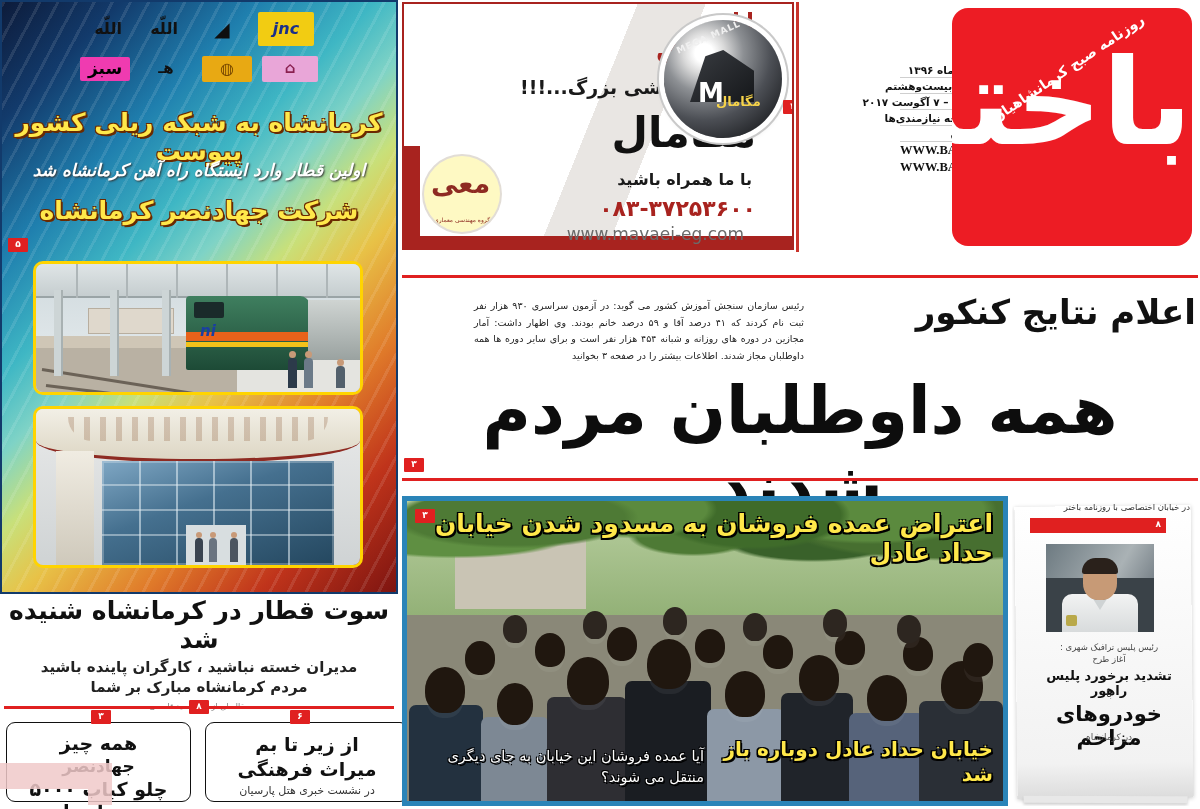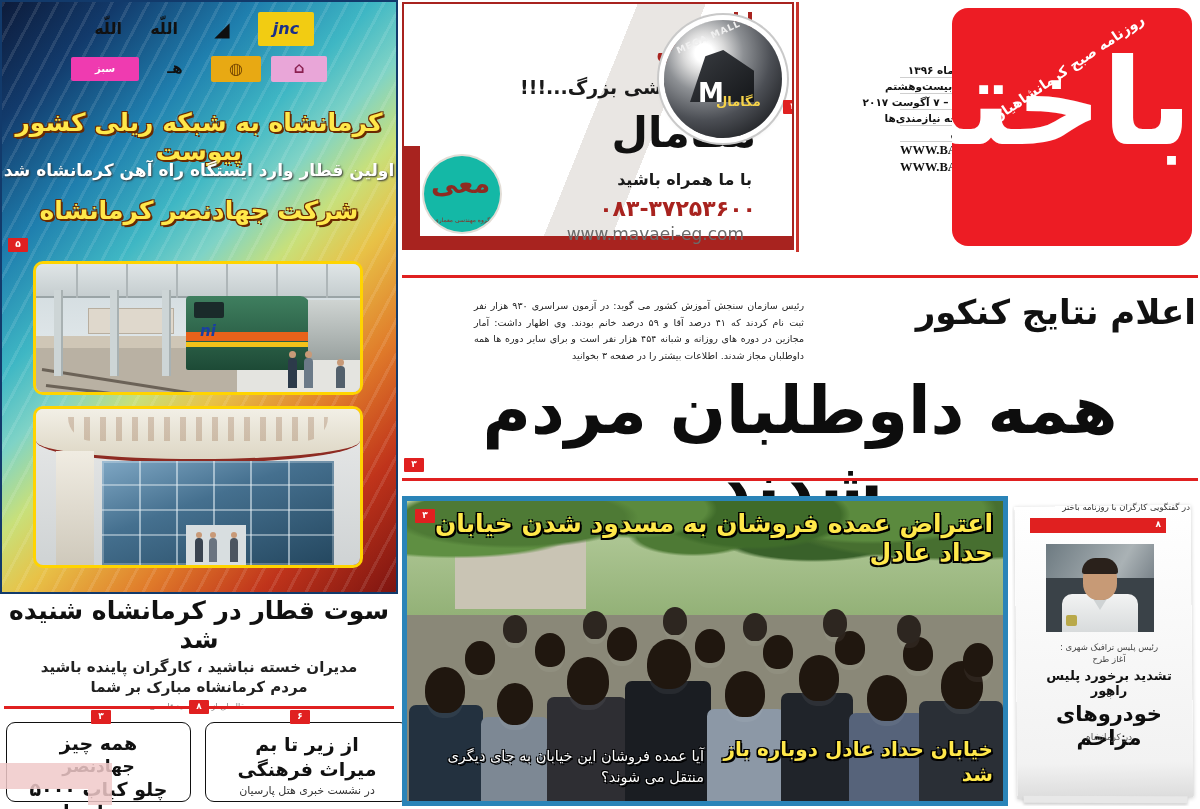--- a/index.html
+++ b/index.html
@@ -41,33 +41,34 @@
     font-size: 7px; color: #111; font-weight: bold; text-align: center;
     line-height: 1.05; overflow: hidden; border-radius: 2px;
   }
   .lg1 { width: 56px; height: 34px; background: #f2cc12; color: #1a2f8a; font-size: 16px; font-style: italic; }
   .lg2 { width: 52px; height: 34px; background: transparent; color: #0f0f0f; font-size: 20px; }
   .lg3 { width: 44px; height: 34px; background: transparent; color: #111; font-size: 16px; }
   .lg4 { width: 48px; height: 34px; background: transparent; color: #111; font-size: 16px; }
   .lg5 { width: 56px; height: 26px; background: #e9a6d8; color: #8a2050; font-size: 15px; }
   .lg6 { width: 50px; height: 26px; background: #e8a913; color: #7a4a00; font-size: 16px; }
   .lg7 { width: 52px; height: 26px; background: transparent; color: #111; font-size: 15px; }
-  .lg8 { width: 68px; height: 24px; background: #ef3bb0; color: #ffffff; font-size: 10px; }
+  .lg8 { width: 50px; height: 24px; background: #ef3bb0; color: #000000; font-size: 17px; }
 
   .rail-h1 {
     position: absolute; width: 100%; text-align: center; direction: rtl;
     color: #ffe84a; font-weight: bold; font-size: 25px;
     text-shadow: 2px 2px 0 #6b2a00, -1px -1px 0 #6b2a00, 1px -1px 0 #6b2a00, -1px 1px 0 #6b2a00;
     letter-spacing: -0.5px;
     margin-left: 40px;
   }
   .rail-h2 {
     position: absolute; width: 100%; text-align: center; direction: rtl;
     color: #ffffff; font-weight: bold; font-size: 17px;
     text-shadow: 1px 1px 2px #333;
+    font-style: italic;
   }
   .rail-h3 {
     position: absolute; width: 100%; text-align: center; direction: rtl;
     color: #ffe84a; font-weight: bold; font-size: 25px;
     text-shadow: 2px 2px 0 #6b2a00, -1px -1px 0 #6b2a00, 1px -1px 0 #6b2a00, -1px 1px 0 #6b2a00;
   }
   .photo-frame { position: absolute; border: 3px solid #ffd400; border-radius: 10px; overflow: hidden; }
 
   
   #train-photo { left: 33px; top: 261px; width: 330px; height: 134px; }
@@ -160,21 +161,21 @@
     overflow: hidden;
   }
   #mega-orb .mm-label { position: absolute; left: 10px; top: 12px; color: #f0f0f0; font-size: 9px; font-weight: bold;
     transform: rotate(-24deg); letter-spacing: 1px; direction: ltr; }
   #mega-orb .mm-shape { position: absolute; left: 26px; top: 30px; width: 64px; height: 52px;
     background: linear-gradient(140deg, #3a3d42, #15171a); clip-path: polygon(0 100%, 24% 12%, 52% 0, 100% 40%, 100% 100%); }
   #mega-orb .mm-m { position: absolute; left: 34px; top: 58px; color: #ffffff; font-size: 26px; font-weight: bold; direction: ltr; }
   #mega-orb .mm-fa { position: absolute; left: 52px; top: 74px; color: #f6d34a; font-size: 13px; font-weight: bold; direction: rtl; }
   #mavaei-logo {
     position: absolute; left: 20px; bottom: 16px; width: 76px; height: 76px; border-radius: 50%;
-    background: #14b8a6; box-shadow: 0 0 0 2px #e2ddd6; overflow: hidden;
+    background: #fef9c3; box-shadow: 0 0 0 2px #e2ddd6; overflow: hidden;
   }
   #mavaei-logo .ml-script { position: absolute; left: 7px; top: 12px; color: #8e2b22; font-size: 27px; font-weight: bold; direction: rtl; }
   #mavaei-logo .ml-sub { position: absolute; left: 0; bottom: 9px; width: 100%; text-align: center; color: #8e2b22; font-size: 6px; direction: rtl; }
   #mega-badge { position: absolute; right: -11px; top: 96px; }
 
   
   #hl-rule-top { left: 402px; top: 275px; width: 796px; height: 3px; background: #e02020; }
   #hl-kicker { right: 4px; top: 292px; width: 380px; text-align: right; direction: rtl;
     font-weight: bold; font-size: 34px; color: #111; letter-spacing: -1px; }
   #hl-lead { right: 396px; top: 298px; width: 330px; direction: rtl; text-align: justify;
@@ -482,21 +483,21 @@
     <div class="pr-cap1">اعتراض عمده فروشان به مسدود شدن خیابان حداد عادل</div>
     <div class="pr-cap2">خیابان حداد عادل دوباره باز شد</div>
     <div class="pr-cap3">آیا عمده فروشان این خیابان به جای دیگری منتقل می شوند؟</div>
 
     <div class="badge" id="protest-badge">۳</div>
   </div>
 
   <div class="abs" id="police">
     <div id="police-paper"></div>
 
-    <div class="pol-kicker">در گفتگویی کارگران با روزنامه باختر</div>
+    <div class="pol-kicker">در خیابان اختصاصی با روزنامه باختر</div>
 
     <div class="pol-redbar">
       <span class="badge-num">۸</span>
     </div>
 
     <div id="pol-photo">
       <div class="pol-bgblur"></div>
       <div class="pol-chair"></div>
       <div class="pol-uniform"></div>
       <div class="pol-collar"></div>

